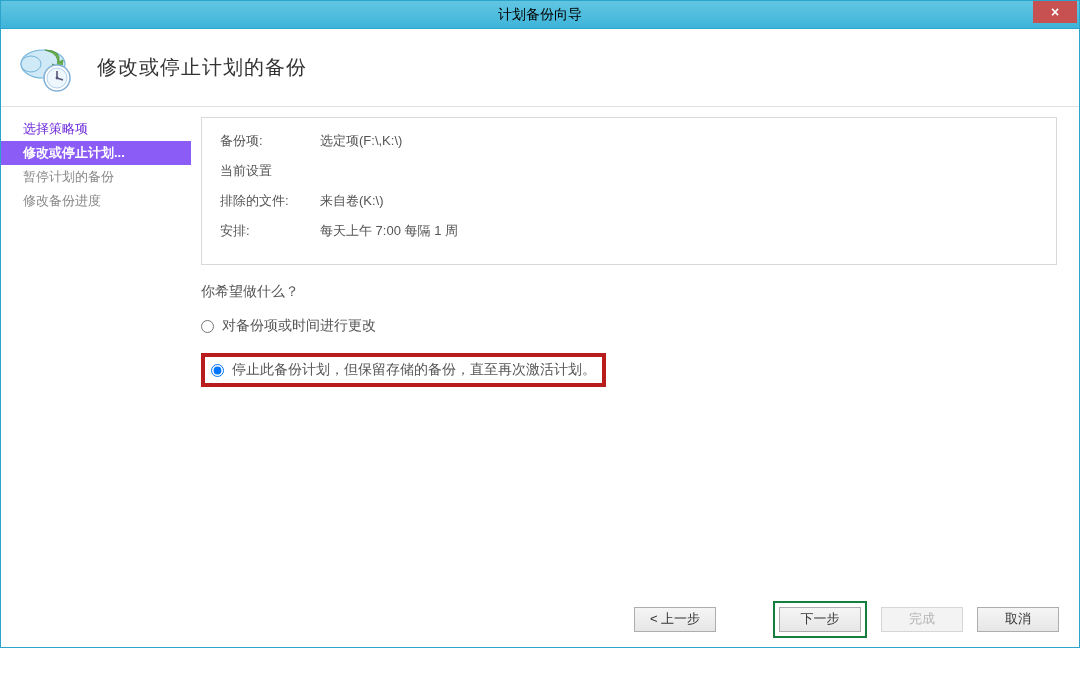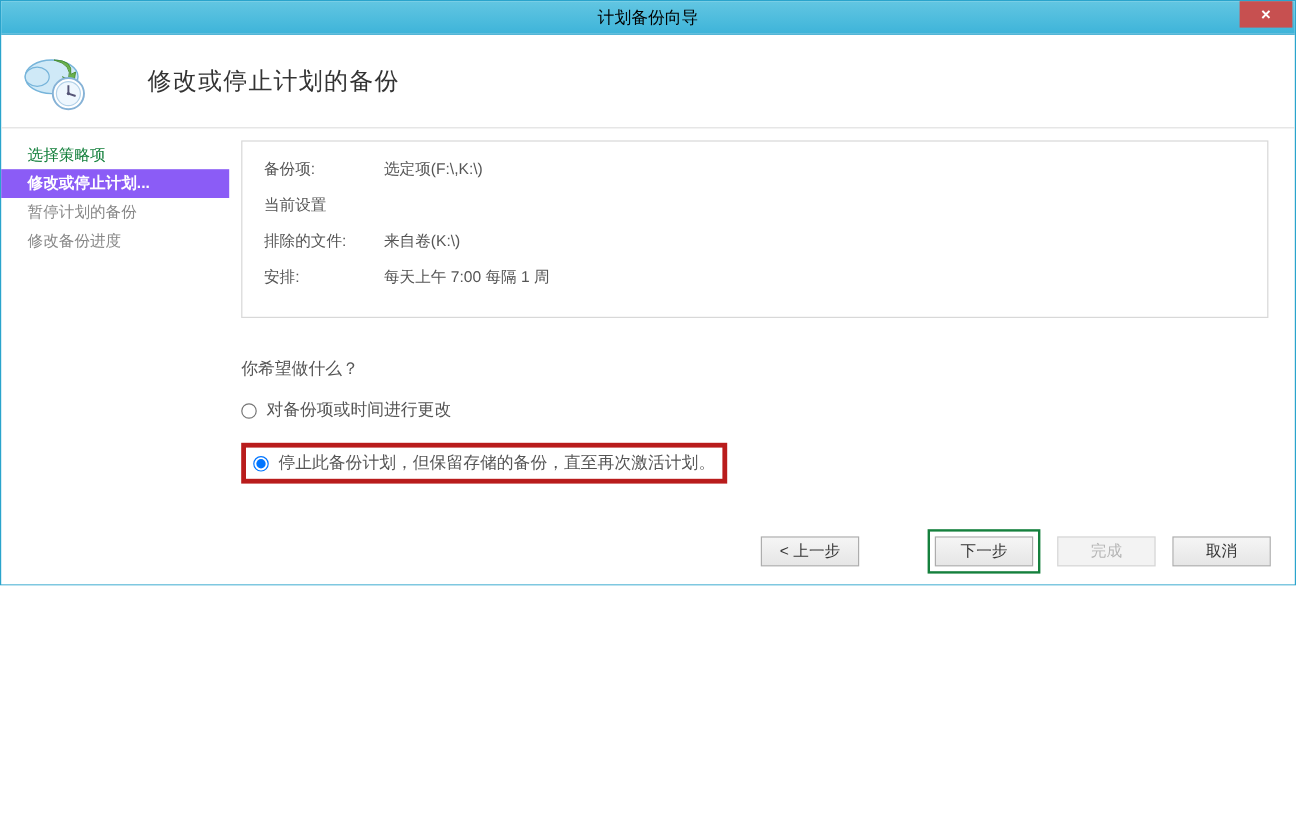--- a/index.html
+++ b/index.html
@@ -8,21 +8,21 @@
       padding: 0;
     }
     body {
       font-family: "Microsoft YaHei", "SimSun", Arial, sans-serif;
       font-size: 13px;
       color: #333;
       background: #fff;
     }
     .window {
       width: 1080px;
-      height: 488px;
+      height: 648px;
       border: 1px solid #2aa4cc;
       display: flex;
       flex-direction: column;
       background: #fff;
     }
     .titlebar {
       height: 28px;
       background: linear-gradient(#62c6e2, #3eb4d9);
       display: flex;
       align-items: center;
@@ -49,21 +49,20 @@
       position: absolute;
       right: 0;
       top: 0;
     }
     .header {
       height: 78px;
       border-bottom: 1px solid #e0e0e0;
       display: flex;
       align-items: center;
       padding-left: 16px;
-      gap: 26px;
     }
     .header-icon {
       width: 60px;
       height: 56px;
       display: flex;
       align-items: center;
       justify-content: center;
       position: relative;
     }
     .header-title {
@@ -88,21 +87,21 @@
       white-space: nowrap;
       overflow: hidden;
       text-overflow: ellipsis;
     }
     .sidebar-item.selected {
       background: #8b5cf6;
       color: #fff;
       font-weight: bold;
     }
     .sidebar-item.active {
-      color: #15803d;
+      color: #6d28d9;
     }
     .content {
       flex: 1;
       padding: 10px 22px 10px 10px;
       position: relative;
     }
     .settings-group {
       border: 1px solid #d8d8d8;
       padding: 12px 18px 22px 18px;
       width: 100%;
@@ -117,21 +116,21 @@
       margin-top: 0;
     }
     .settings-label-col {
       width: 100px;
       color: #555;
     }
     .settings-value-col {
       color: #555;
     }
     .question-label {
-      margin-top: 34px;
+      margin-top: 18px;
       margin-left: 0;
       color: #555;
       font-size: 14px;
     }
     .radio-row {
       display: flex;
       align-items: center;
       margin-top: 16px;
       color: #555;
       font-size: 14px;

